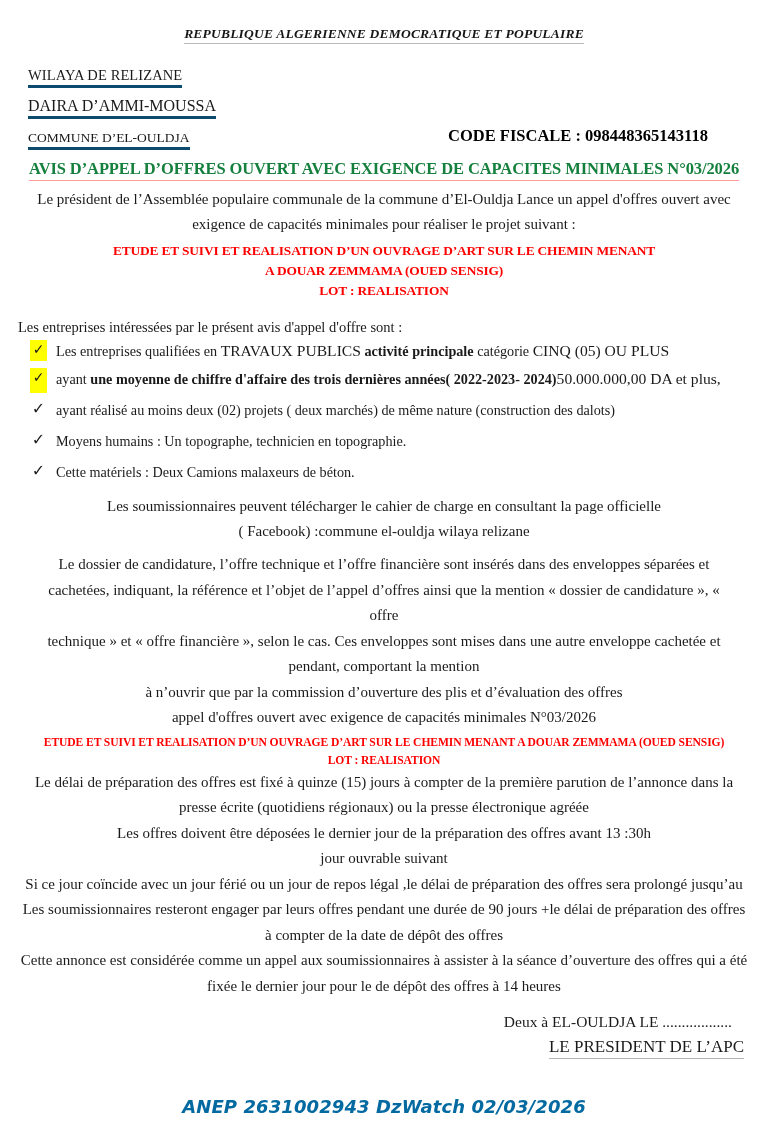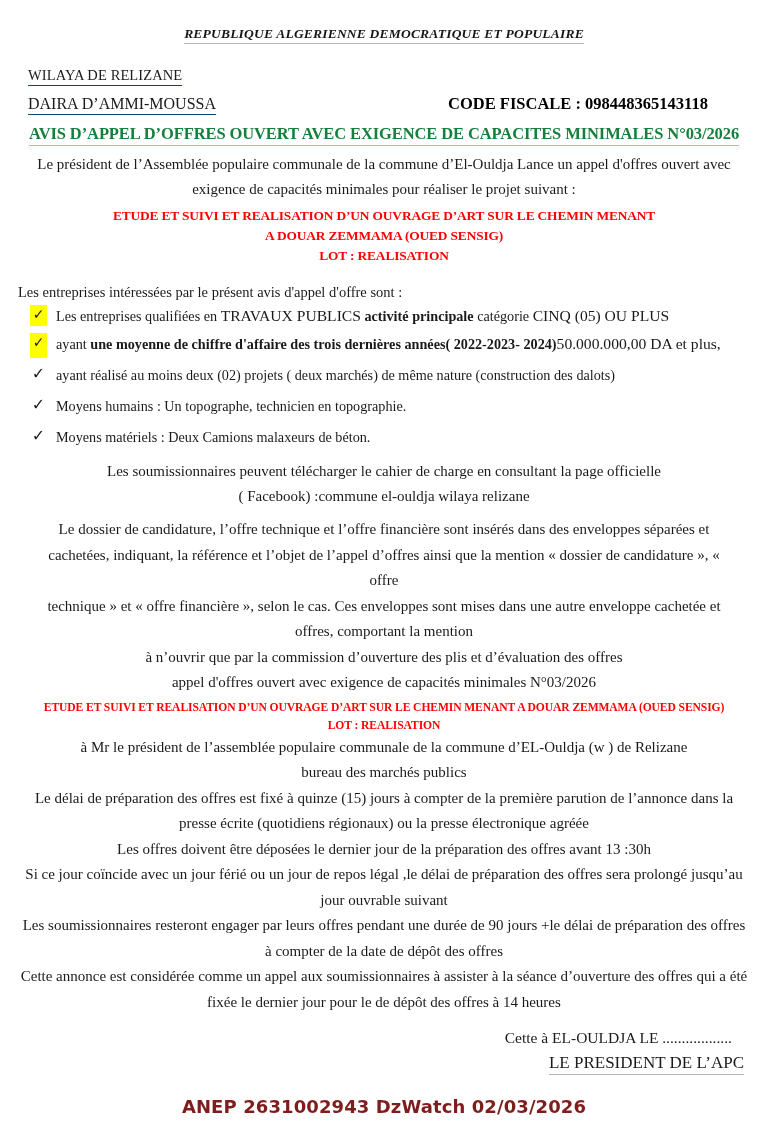--- a/index.html
+++ b/index.html
@@ -44,31 +44,31 @@
     margin-top: 22px;
     padding-left: 28px;
     position: relative;
   }
   .admin-line {
     display: block;
     margin-bottom: 9px;
   }
   .admin-line span.u {
     display: inline-block;
-    border-bottom: 1px solid #0c4a6e;
+    border-bottom: 3px solid #0c4a6e;
     padding-bottom: 1px;
   }
   .admin-1 span.u { font-size: 14.5px; letter-spacing: .1px; }
   .admin-2 span.u { font-size: 16px; }
   .admin-3 span.u { font-size: 13.5px; }
 
   .code-fiscale {
     position: absolute;
     left: 448px;
-    top: 28px;
+    top: 60px;
     font-weight: bold;
     font-size: 16.5px;
     white-space: nowrap;
     color: #000;
   }
 
   
   .main-title {
     text-align: center;
     margin-top: 8px;
@@ -194,39 +194,41 @@
     padding-bottom: 1px;
   }
 
   
   .anep {
     position: absolute;
     left: 0;
     right: 0;
     top: 1096px;
     text-align: center;
-    color: #7f1d1d;
+    color: #0369a1;
     font-family: "DejaVu Sans", "Liberation Sans", sans-serif;
     font-weight: bold;
     font-size: 18px;
     letter-spacing: .1px;
+    font-style: italic;
   }
 </style>
 </head>
 <body>
 
 <div class="page">
 
   <div class="republic-wrap">
     <div class="republic">REPUBLIQUE ALGERIENNE DEMOCRATIQUE ET POPULAIRE</div>
   </div>
 
   <div class="admin-block">
     <div class="admin-line admin-1"><span class="u">WILAYA DE RELIZANE</span></div>
     <div class="admin-line admin-2"><span class="u">DAIRA D’AMMI-MOUSSA</span></div>
+    <div class="admin-line admin-3"><span class="u">COMMUNE D’EL-OULDJA</span></div>
     <div class="code-fiscale">CODE  FISCALE : 098448365143118</div>
   </div>
 
   <div class="main-title">
     <span class="u">AVIS D’APPEL D’OFFRES OUVERT AVEC EXIGENCE DE CAPACITES MINIMALES   N°03/2026</span>
   </div>
 
   <div class="intro">
     <div>Le président de l’Assemblée populaire communale de la commune d’El-Ouldja  Lance un appel d'offres ouvert avec</div>
     <div>exigence de capacités minimales pour réaliser le projet suivant :</div>
@@ -252,60 +254,56 @@
     <div class="bullet big sp">
       <span class="check">✓</span>
       <span class="txt"><span>  ayant réalisé au moins deux (02) projets ( deux marchés) de même nature (construction des dalots)</span></span>
     </div>
     <div class="bullet big sp">
       <span class="check">✓</span>
       <span class="txt"><span>  Moyens humains  : Un topographe, technicien en topographie.</span></span>
     </div>
     <div class="bullet big sp">
       <span class="check">✓</span>
-      <span class="txt"><span>  Moyens matériels : Deux Camions malaxeurs de béton.</span></span>
+      <span class="txt"><span>  Cette matériels : Deux Camions malaxeurs de béton.</span></span>
     </div>
   </div>
 
   <div class="body-center">
     <div>Les soumissionnaires peuvent télécharger  le cahier de charge  en consultant la page officielle</div>
     <div>( Facebook) :commune el-ouldja wilaya relizane</div>
   </div>
 
   <div class="body-just">
     <div>Le dossier de candidature, l’offre technique et l’offre financière sont insérés dans des enveloppes séparées et</div>
     <div>cachetées, indiquant, la référence et l’objet de l’appel d’offres ainsi que la mention « dossier de candidature », « offre</div>
     <div>technique » et « offre financière », selon le cas. Ces enveloppes sont mises dans une autre enveloppe cachetée et</div>
-    <div>offres, comportant la mention</div>
+    <div>pendant, comportant la mention</div>
     <div>à n’ouvrir que par la commission d’ouverture des plis et d’évaluation des offres</div>
     <div>appel d'offres ouvert avec exigence de capacités minimales N°03/2026</div>
   </div>
 
   <div class="project-red-2">
     <div>ETUDE ET SUIVI ET REALISATION D’UN OUVRAGE D’ART  SUR LE CHEMIN MENANT A DOUAR ZEMMAMA (OUED SENSIG)</div>
     <div>LOT : REALISATION</div>
   </div>
 
-  <div class="body-center2">
-    <div>à Mr le président de l’assemblée populaire communale de la commune d’EL-Ouldja  (w ) de Relizane</div>
-    <div>bureau des marchés publics</div>
-  </div>
 
   <div class="body-center2">
     <div>Le délai de préparation des offres est fixé à quinze (15) jours à compter de la première parution de l’annonce dans la</div>
     <div>presse écrite (quotidiens régionaux) ou la presse électronique agréée</div>
     <div>Les offres doivent être déposées le dernier jour de la préparation des offres avant 13 :30h</div>
+    <div>jour ouvrable suivant</div>
     <div>Si ce jour coïncide avec un jour férié ou un jour de repos légal ,le délai de préparation des offres sera prolongé jusqu’au</div>
-    <div>jour ouvrable suivant</div>
     <div>Les soumissionnaires resteront engager  par leurs offres pendant une durée de 90 jours +le délai de préparation des offres</div>
     <div>à compter de la date de dépôt des offres</div>
     <div>Cette annonce est considérée comme un appel aux soumissionnaires à assister à la séance d’ouverture des offres qui a été</div>
     <div>fixée le dernier jour pour le de dépôt des offres à 14 heures</div>
   </div>
 
   <div class="signature">
-    <span class="sig-line1">Cette à EL-OULDJA LE ..................</span>
+    <span class="sig-line1">Deux à EL-OULDJA LE ..................</span>
     <span class="sig-line2">LE PRESIDENT DE L’APC</span>
   </div>
 
   <div class="anep">ANEP 2631002943 DzWatch 02/03/2026</div>
 
 </div>
 
 </body></html>

